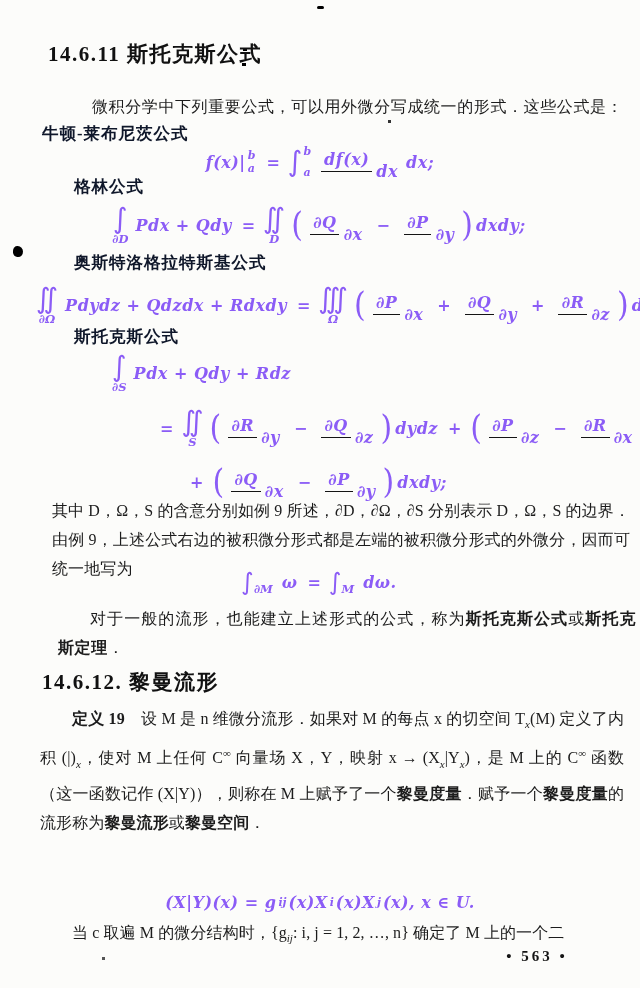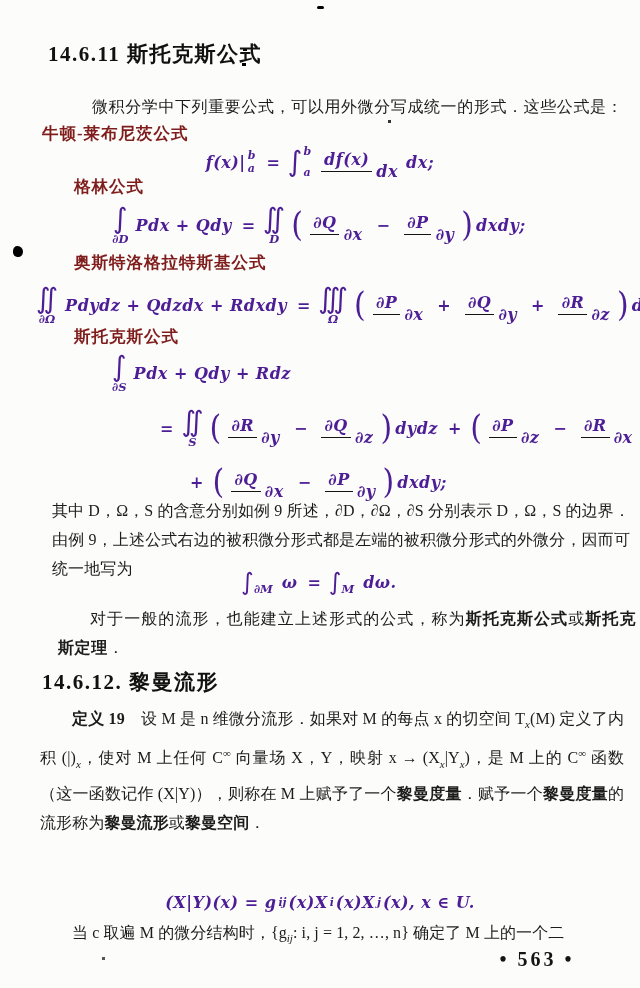--- a/index.html
+++ b/index.html
@@ -1,50 +1,50 @@
 <!DOCTYPE html>
 <html><head>
 <meta charset="utf-8">
 <style>
   html,body{margin:0;padding:0;}
   body{width:640px;height:988px;background:#e9e9e7;}
   .page{position:relative;width:640px;height:988px;background:#fcfcfa;overflow:hidden;
         font-family:"Liberation Serif","DejaVu Serif",serif;color:#181818;}
   .h1{position:absolute;font-size:21px;font-weight:bold;letter-spacing:1.5px;color:#111;white-space:nowrap;}
-  .label{position:absolute;font-size:16.5px;font-weight:bold;letter-spacing:1px;color:#7f1d1d;white-space:nowrap;}
+  .label{position:absolute;font-size:16.5px;font-weight:bold;letter-spacing:1px;color:#0f172a;white-space:nowrap;}
   .para{position:absolute;font-size:16px;line-height:29px;letter-spacing:0.6px;color:#1c1c1c;text-align:justify;}
   .tight{letter-spacing:0.1px;}
   .indent{text-indent:2em;}
   .b{font-weight:bold;}
   .psub{font-size:11px;font-style:italic;letter-spacing:0;}
   .psup{font-size:11px;letter-spacing:0;}
   
   .formula{position:absolute;display:flex;align-items:center;white-space:nowrap;
            font-family:"DejaVu Serif","Liberation Serif",serif;font-weight:bold;
-           font-size:16px;color:#4c1d95;}
+           font-size:16px;color:#8b5cf6;}
   .centered{left:0;right:0;justify-content:center;}
   .fm{font-style:italic;letter-spacing:0.5px;margin:0 2px;}
   .rel{margin:0 8px;font-style:normal;}
   .op{font-family:"DejaVu Sans","DejaVu Serif",sans-serif;font-weight:normal;font-style:normal;
       font-size:28px;line-height:1;}
   .op.sm{font-size:24px;}
   .bop{display:inline-flex;flex-direction:column;align-items:center;margin:0 5px 0 0;}
   .bop .lim{font-size:11.5px;font-style:italic;line-height:1;margin-top:1px;}
   .ss{display:inline-flex;flex-direction:column;justify-content:center;font-size:11px;
       font-style:italic;line-height:1.2;margin-right:3px;}
   .oss{height:34px;justify-content:space-between;margin-left:1px;margin-right:4px;}
   .frac{display:inline-flex;flex-direction:row;align-items:center;margin:0 4px;}
   .frac .num{padding:0 3px 2px;border-bottom:1.6px solid #141414;line-height:1.05;}
   .frac .den{padding-top:20px;line-height:1.05;}
   .paren{font-size:30px;font-weight:normal;font-style:normal;line-height:1;
          transform:scaleY(1.12);margin:0 1px;}
   .ilim{font-size:11.5px;font-style:italic;transform:translateY(7px);margin:0 7px 0 0;}
   .fsub{font-size:11px;font-style:italic;}
   .fsup{font-size:11px;font-style:italic;}
-  .pagenum{position:absolute;font-size:20px;font-weight:bold;letter-spacing:3px;color:#141414;}
+  .pagenum{position:absolute;font-size:15px;font-weight:bold;letter-spacing:3px;color:#141414;}
   
   .blob{position:absolute;background:#000;}
 </style>
 </head>
 <body>
 
 <div class="page">
 
   <div class="blob" style="left:13px;top:246px;width:10px;height:11px;border-radius:45% 55% 50% 45%;"></div>
   <div class="blob" style="left:317px;top:6px;width:7px;height:3px;border-radius:2px;"></div>

